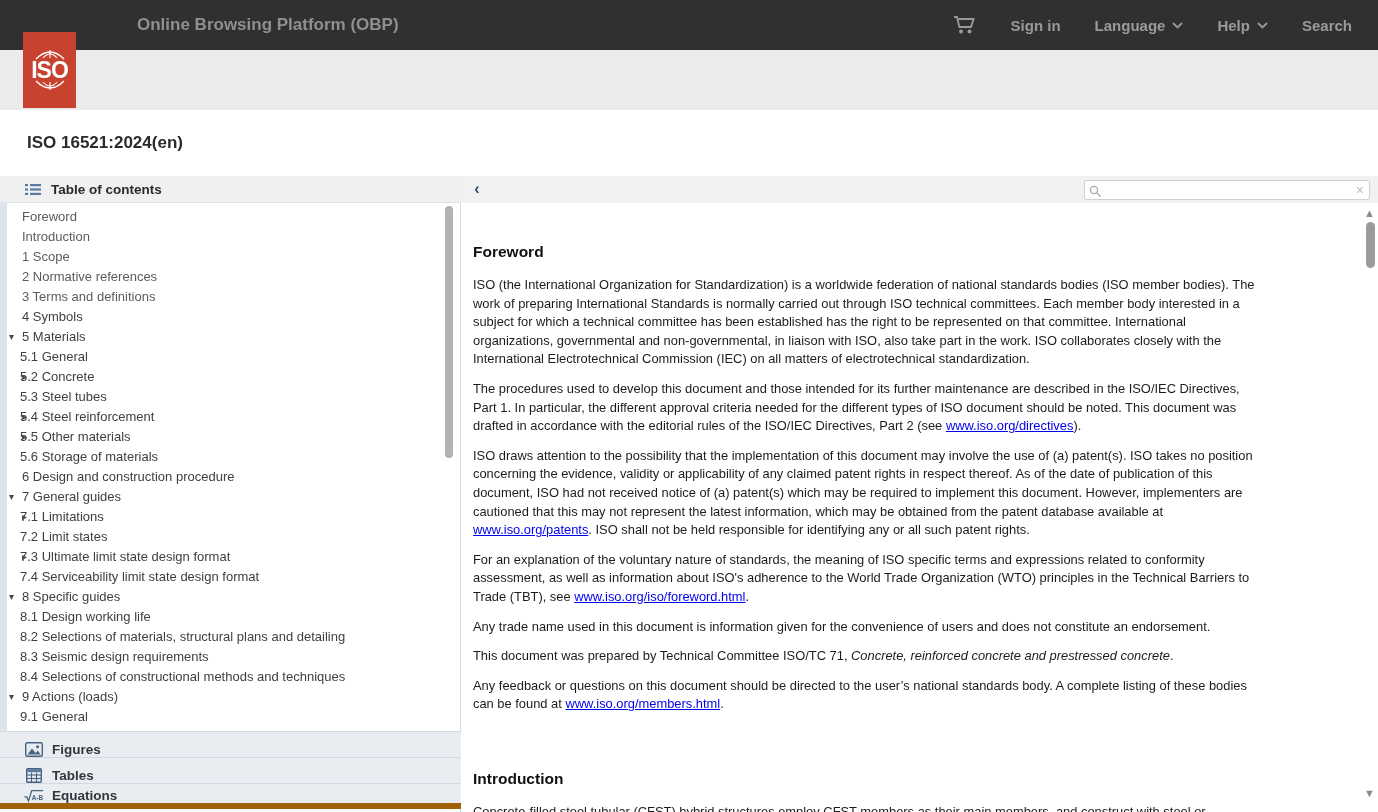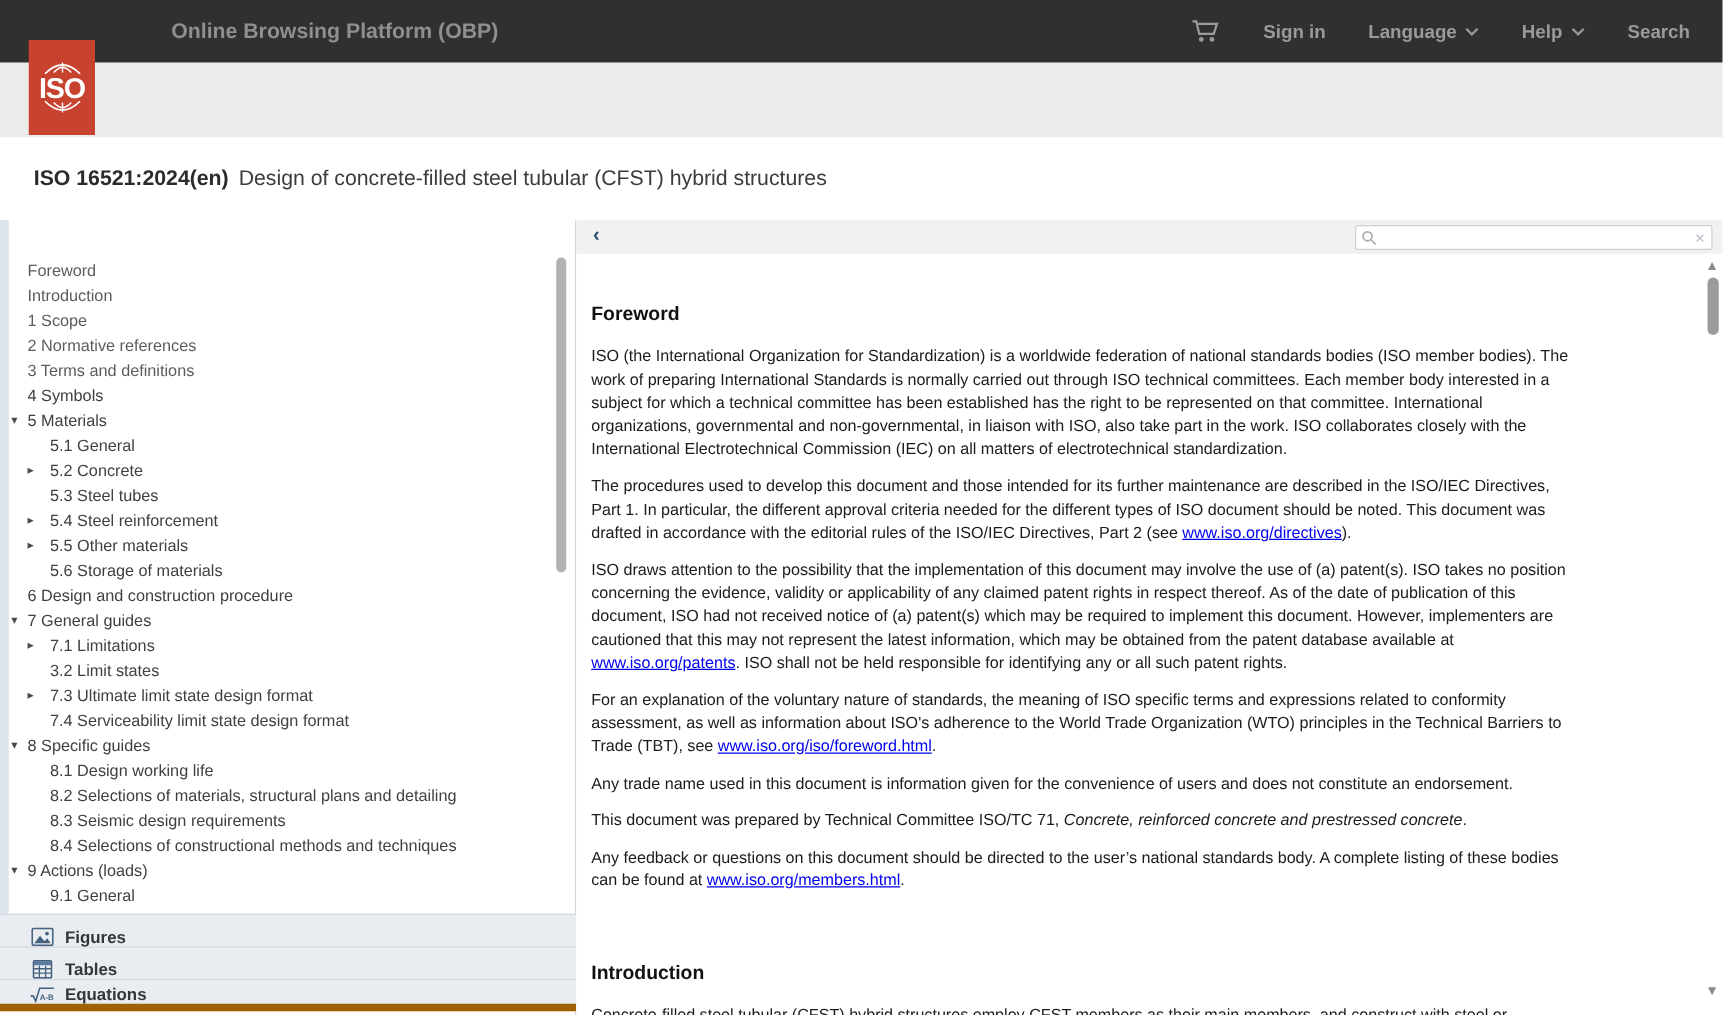--- a/index.html
+++ b/index.html
@@ -49,21 +49,21 @@
   .toc-header { position:absolute; left:0; top:0; width:461px; height:27px; background:#f0f0f0;
     border-bottom:1px solid #e2e2e2; display:flex; align-items:center; }
   .toc-header .hdr-icon { margin-left:25px; display:flex; }
   .toc-header .hdr-label { margin-left:10px; font-weight:bold; font-size:13.5px; color:#2b2b2b; }
   .toc-list { position:absolute; left:0; top:27px; width:445px; height:528px; overflow:hidden; padding-top:4px; }
   .toc-row { position:relative; height:20px; line-height:20px; font-size:13px; cursor:pointer; white-space:nowrap; }
   .toc-row .arrow { position:absolute; top:0; font-size:10px; color:#4a4a4a; cursor:pointer; }
   .toc-row.lvl0 .arrow { left:9px; }
   .toc-row.lvl1 .arrow { left:22px; }
   .toc-row.lvl0 .toclabel { margin-left:22px; }
-  .toc-row.lvl1 .toclabel { margin-left:40px; }
+  .toc-row.lvl1 .toclabel { margin-left:20px; }
   .toc-row.dark .toclabel { color:#5c5c5c; }
   .toc-row.light .toclabel { color:#404040; }
   .sb-scroll { position:absolute; right:7px; top:30px; width:8px; height:252px; background:#b2b2b2; border-radius:4px; cursor:pointer; }
 
   .panels { position:absolute; left:0; top:555px; width:461px; }
   .panel-row { height:26px; background:#e9edf2; border-top:1px solid #d3d9e0; display:flex; align-items:flex-end; cursor:pointer; }
   .panel-row:last-child { border-bottom:6px solid #a16207; }
   .panel-row .p-icon { margin-left:24px; display:flex; width:20px; justify-content:center; }
   .panel-row .p-label { margin-left:8px; font-weight:bold; font-size:13.5px; color:#33373c; }
 
@@ -148,50 +148,62 @@
   <span class="search-link">Search</span>
   <div class="tab-active">
     <span class="tab-label">ISO 16521:2024(en)</span>
     <span class="tab-close">×</span>
   </div>
 </div>
 
 <div class="docheader">
   <div class="doc-title-wrap">
     <span class="doc-code">ISO 16521:2024(en)</span>
-    <span class="doc-name">Design of concrete-filled steel tubular (CFST) hybrid structures</span>
   </div>
   <button class="buy-btn">BUY</button>
   <span class="follow-wrap">
     <span class="follow-box"></span>
     <span class="follow-label">FOLLOW</span>
   </span>
   <button class="info-btn">i</button>
 </div>
 
 <div class="sidebar">
   <div class="left-strip"></div>
+  <div class="toc-header">
+    <span class="hdr-icon">
+      <svg width="16" height="13" viewBox="0 0 16 13">
+        <rect x="0" y="1" width="3" height="2.2" fill="#5a7aa0"></rect>
+          <rect x="5" y="1" width="11" height="2.2" fill="#5a7aa0"></rect>
+        <rect x="0" y="5.4" width="3" height="2.2" fill="#5a7aa0"></rect>
+          <rect x="5" y="5.4" width="11" height="2.2" fill="#5a7aa0"></rect>
+        <rect x="0" y="9.8" width="3" height="2.2" fill="#5a7aa0"></rect>
+          <rect x="5" y="9.8" width="11" height="2.2" fill="#5a7aa0"></rect>
+      </svg>
+    </span>
+    <span class="hdr-label">Table of contents</span>
+  </div>
   <div class="toc-list">
       <div class="toc-row lvl0 dark"><span class="toclabel">Foreword</span></div>
       <div class="toc-row lvl0 dark"><span class="toclabel">Introduction</span></div>
       <div class="toc-row lvl0 dark"><span class="toclabel">1 Scope</span></div>
       <div class="toc-row lvl0 dark"><span class="toclabel">2 Normative references</span></div>
       <div class="toc-row lvl0 dark"><span class="toclabel">3 Terms and definitions</span></div>
       <div class="toc-row lvl0 light"><span class="toclabel">4 Symbols</span></div>
       <div class="toc-row lvl0 light"><span class="arrow">▾</span><span class="toclabel">5 Materials</span></div>
       <div class="toc-row lvl1 light"><span class="toclabel">5.1 General</span></div>
       <div class="toc-row lvl1 light"><span class="arrow">▸</span><span class="toclabel">5.2 Concrete</span></div>
       <div class="toc-row lvl1 light"><span class="toclabel">5.3 Steel tubes</span></div>
       <div class="toc-row lvl1 light"><span class="arrow">▸</span><span class="toclabel">5.4 Steel reinforcement</span></div>
       <div class="toc-row lvl1 light"><span class="arrow">▸</span><span class="toclabel">5.5 Other materials</span></div>
       <div class="toc-row lvl1 light"><span class="toclabel">5.6 Storage of materials</span></div>
       <div class="toc-row lvl0 light"><span class="toclabel">6 Design and construction procedure</span></div>
       <div class="toc-row lvl0 light"><span class="arrow">▾</span><span class="toclabel">7 General guides</span></div>
       <div class="toc-row lvl1 light"><span class="arrow">▸</span><span class="toclabel">7.1 Limitations</span></div>
-      <div class="toc-row lvl1 light"><span class="toclabel">3.2 Limit states</span></div>
+      <div class="toc-row lvl1 light"><span class="toclabel">7.2 Limit states</span></div>
       <div class="toc-row lvl1 light"><span class="arrow">▸</span><span class="toclabel">7.3 Ultimate limit state design format</span></div>
       <div class="toc-row lvl1 light"><span class="toclabel">7.4 Serviceability limit state design format</span></div>
       <div class="toc-row lvl0 light"><span class="arrow">▾</span><span class="toclabel">8 Specific guides</span></div>
       <div class="toc-row lvl1 light"><span class="toclabel">8.1 Design working life</span></div>
       <div class="toc-row lvl1 light"><span class="toclabel">8.2 Selections of materials, structural plans and detailing</span></div>
       <div class="toc-row lvl1 light"><span class="toclabel">8.3 Seismic design requirements</span></div>
       <div class="toc-row lvl1 light"><span class="toclabel">8.4 Selections of constructional methods and techniques</span></div>
       <div class="toc-row lvl0 light"><span class="arrow">▾</span><span class="toclabel">9 Actions (loads)</span></div>
       <div class="toc-row lvl1 light"><span class="toclabel">9.1 General</span></div>
       <div class="toc-row lvl1 light"><span class="toclabel">9.2 Dead loads</span></div>

